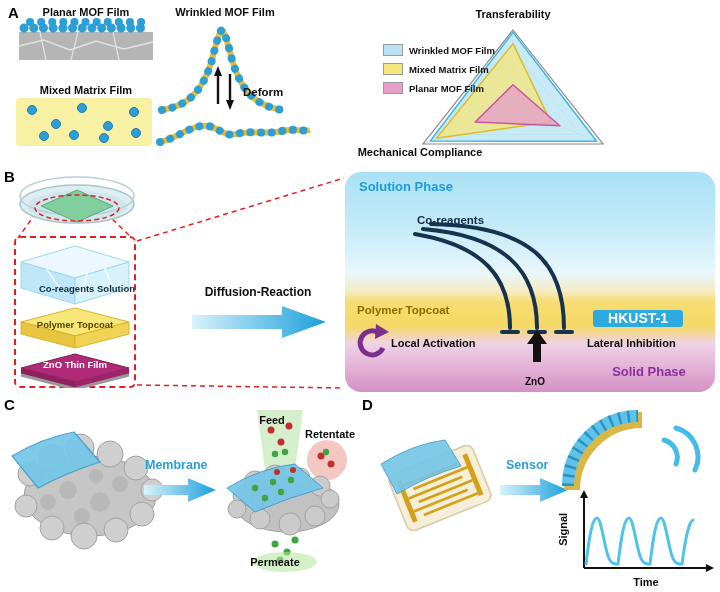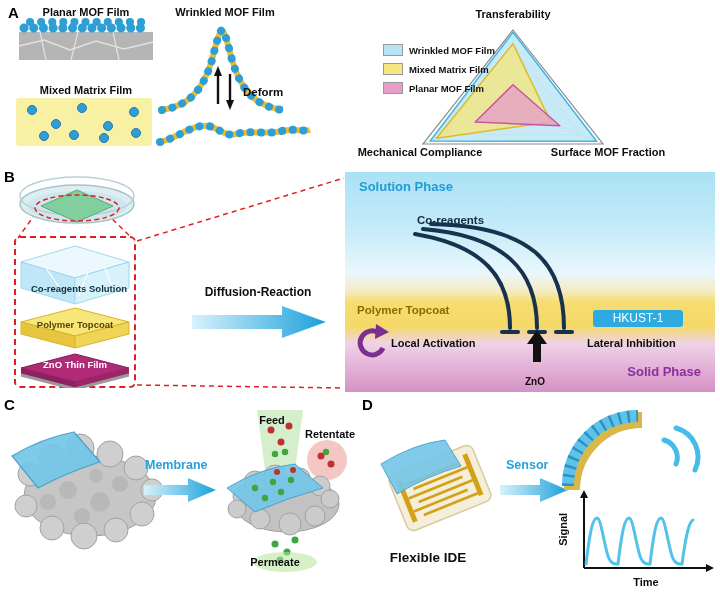--- a/index.html
+++ b/index.html
@@ -6,24 +6,24 @@
   body{font-family:"Liberation Sans","DejaVu Sans",sans-serif;background:#fff}
   #fig{position:relative;width:720px;height:592px;background:#fff;overflow:hidden}
   .abs{position:absolute}
   .ctr{text-align:center}
   .lbl{position:absolute;font-weight:bold;color:#0d0d0d;line-height:1.15}
   .panel-letter{position:absolute;font-size:15px;font-weight:bold;color:#000}
   .legend{position:absolute;left:383px;top:44px;display:flex;flex-direction:column;gap:7px}
   .legend-row{display:flex;align-items:center;gap:6px}
   .legend-swatch{width:20px;height:12px;border:1px solid #999}
   .legend-label{font-size:9.5px;font-weight:bold;color:#111;white-space:nowrap}
-  .phase-panel{position:absolute;left:345px;top:172px;width:370px;height:220px;border-radius:0;overflow:hidden;
+  .phase-panel{position:absolute;left:345px;top:172px;width:370px;height:220px;border-radius:16px;overflow:hidden;
     background:linear-gradient(180deg,#a9e1f4 0%,#c6ebf8 26%,#e9f7fc 46%,#f4ecc4 54%,#f6dd72 59%,#f5d967 70%,#efd3e6 78%,#e2aed5 90%,#d491c5 100%)}
   .hkust-bar{position:absolute;left:248px;top:138px;width:90px;height:17px;background:#2daae0;border-radius:3px;
-    color:#fff;font-size:12px;font-weight:normal;text-align:center;line-height:17px}
+    color:#fff;font-size:14px;font-weight:bold;text-align:center;line-height:17px}
   .mixed-film{position:absolute;left:16px;top:98px;width:136px;height:48px;background:#f8f0a2;border-radius:3px}
   .stack-box{position:absolute;left:14px;top:236px;width:122px;height:152px;border:2px dashed #e02020;border-radius:6px}
 </style>
 </head>
 <body>
 
 <div id="fig">
 
   <svg class="abs" style="left:0;top:0" width="720" height="592">
     <g stroke="#e02020" stroke-width="1.5" stroke-dasharray="5 4" fill="none">
@@ -84,21 +84,20 @@
       <polygon points="145.0,23.0 212.5,108.5 77.5,108.5" fill="none" stroke="#d4d4d4" stroke-width="0.8"></polygon>
       <line x1="145" y1="80" x2="145" y2="4" stroke="#d4d4d4" stroke-width="0.8"></line>
       <line x1="145" y1="80" x2="235" y2="118" stroke="#d4d4d4" stroke-width="0.8"></line>
       <line x1="145" y1="80" x2="55" y2="118" stroke="#d4d4d4" stroke-width="0.8"></line>
       <polygon points="145.0,4.0 235.0,118.0 55.0,118.0" fill="none" stroke="#8a8a8a" stroke-width="1.2"></polygon>
       <polygon points="145.0,6.3 228.7,115.3 62.2,115.0" fill="#b8e4f5" fill-opacity="0.78" stroke="#45b4e0" stroke-width="1.5" stroke-linejoin="round"></polygon>
       <polygon points="145.0,17.7 182.8,96.0 68.5,112.3" fill="#f5e67e" fill-opacity="0.78" stroke="#d9bc2a" stroke-width="1.5" stroke-linejoin="round"></polygon>
       <polygon points="145.0,58.7 191.8,99.8 107.2,96.0" fill="#e59fc9" fill-opacity="0.78" stroke="#c7579d" stroke-width="1.5" stroke-linejoin="round"></polygon>
     </svg>
   <div class="lbl ctr" style="left:352px;top:146px;width:136px;font-size:11px">Mechanical Compliance</div>
-  <div class="lbl ctr" style="left:540px;top:146px;width:136px;font-size:11px">Surface MOF Fraction</div>
 
   <div class="legend">
     <div class="legend-row">
       <div class="legend-swatch" style="background: rgb(184, 228, 245);"></div>
       <div class="legend-label">Wrinkled MOF Film</div>
     </div>
     <div class="legend-row">
       <div class="legend-swatch" style="background: rgb(245, 230, 126);"></div>
       <div class="legend-label">Mixed Matrix Film</div>
     </div>
@@ -125,21 +124,21 @@
       <polygon points="59,40 113,24 113,50 59,66" fill="#d8f2fb" stroke="#9fd8ef"></polygon>
       <path d="M30,30 L45,52 M72,34 L63,58 M88,28 L95,46" stroke="#ffffff" stroke-width="1.2" fill="none"></path>
       <polygon points="5,84 59,70 113,84 59,98" fill="#f7e678" stroke="#d9b42a"></polygon>
       <polygon points="5,84 59,98 59,110 5,96" fill="#e8c53e" stroke="#d9b42a"></polygon>
       <polygon points="59,98 113,84 113,96 59,110" fill="#f0d456" stroke="#d9b42a"></polygon>
       <polygon points="5,130 59,116 113,130 59,144" fill="#b02a78" stroke="#7e1d56"></polygon>
       <polygon points="5,130 59,144 59,150 5,136" fill="#8e205f"></polygon>
       <polygon points="59,144 113,130 113,136 59,150" fill="#9c2468"></polygon>
       <polyline points="5,137 59,151 113,137" fill="none" stroke="#999999" stroke-width="3"></polyline>
     </svg>
-    <div class="lbl ctr" style="left:4px;top:46px;width:118px;font-size:9.5px;color:#10303e">Co-reagents Solution</div>
+    <div class="lbl ctr" style="left:12px;top:46px;width:118px;font-size:9.5px;color:#10303e">Co-reagents Solution</div>
     <div class="lbl ctr" style="left:0;top:82px;width:118px;font-size:9.5px;color:#594400">Polymer Topcoat</div>
     <div class="lbl ctr" style="left:0;top:122px;width:118px;font-size:9.5px;color:#ffffff">ZnO Thin Film</div>
   </div>
 
   <div class="lbl ctr" style="left:186px;top:286px;width:144px;font-size:12px">Diffusion-Reaction</div>
   <svg class="abs" style="left:190px;top:303px" width="140" height="38">
     <defs>
         <linearGradient id="g1" x1="0" y1="0" x2="1" y2="0">
       <stop offset="0" stop-color="#d8f2fb"></stop>
           <stop offset="1" stop-color="#1ba0dc"></stop>
@@ -162,21 +161,21 @@
       <path d="M34,161 A12,12 0 1 0 38,176" stroke="#7b2f8e" stroke-width="5" fill="none"></path>
       <polygon points="31,152 44,160 30,167" fill="#7b2f8e"></polygon>
     </svg>
     <div class="lbl" style="left:14px;top:8px;font-size:13px;color:#1f9cd8">Solution Phase</div>
     <div class="lbl" style="left:72px;top:42px;font-size:11.5px;color:#132c44">Co-reagents</div>
     <div class="lbl" style="left:12px;top:132px;font-size:11.5px;color:#8a6d00">Polymer Topcoat</div>
     <div class="hkust-bar">HKUST-1</div>
     <div class="lbl" style="left:46px;top:165px;font-size:11px">Local Activation</div>
     <div class="lbl" style="left:180px;top:204px;font-size:10px">ZnO</div>
     <div class="lbl" style="left:242px;top:165px;font-size:11px">Lateral Inhibition</div>
-    <div class="lbl" style="left:252px;top:193px;width:104px;text-align:right;font-size:13px;color:#8b2f9e">Solid Phase</div>
+    <div class="lbl" style="left:252px;top:193px;width:104px;text-align:center;font-size:13px;color:#8b2f9e">Solid Phase</div>
   </div>
 
   <div class="panel-letter" style="left:4px;top:396px">C</div>
 
   <svg class="abs" style="left:8px;top:418px" width="158" height="132">
     <ellipse cx="82" cy="78" rx="66" ry="40" fill="#c6c6c6" stroke="#9e9e9e"></ellipse>
     <g fill="#cfcfcf" stroke="#a2a2a2">
       <circle cx="22" cy="56" r="12"></circle>
         <circle cx="44" cy="40" r="13"></circle>
         <circle cx="72" cy="30" r="14"></circle>
@@ -272,21 +271,20 @@
         <line x1="32" y1="44" x2="90" y2="44"></line>
         <line x1="40" y1="51" x2="98" y2="51"></line>
         <line x1="32" y1="58" x2="90" y2="58"></line>
         <line x1="40" y1="65" x2="98" y2="65"></line>
         <line x1="32" y1="72" x2="90" y2="72"></line>
         <line x1="40" y1="79" x2="98" y2="79"></line>
       </g>
     </g>
     <path d="M6,36 Q38,16 70,12 L86,38 Q52,48 22,66 Z" fill="#74c6e8" opacity="0.9" stroke="#3f9ecb"></path>
   </svg>
-  <div class="lbl ctr" style="left:373px;top:550px;width:110px;font-size:13.5px">Flexible IDE</div>
 
   <div class="lbl" style="left:506px;top:458px;font-size:12.5px;color:#2a9fd8">Sensor</div>
   <svg class="abs" style="left:498px;top:476px" width="72" height="28">
     <defs>
         <linearGradient id="g3" x1="0" y1="0" x2="1" y2="0">
       <stop offset="0" stop-color="#d8f2fb"></stop>
           <stop offset="1" stop-color="#1ba0dc"></stop>
         </linearGradient>
       </defs>
     <polygon points="2,9 42,9 42,2 70,14 42,26 42,19 2,19" fill="url(#g3)"></polygon>

